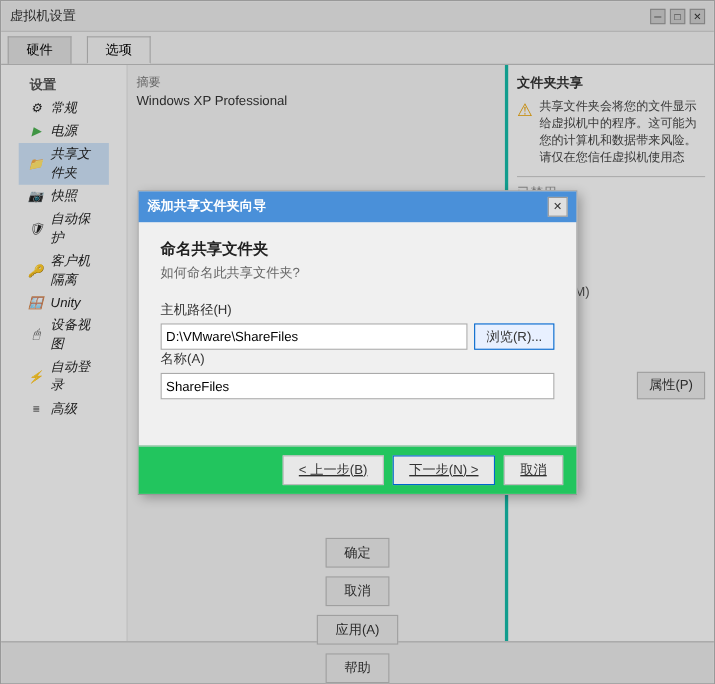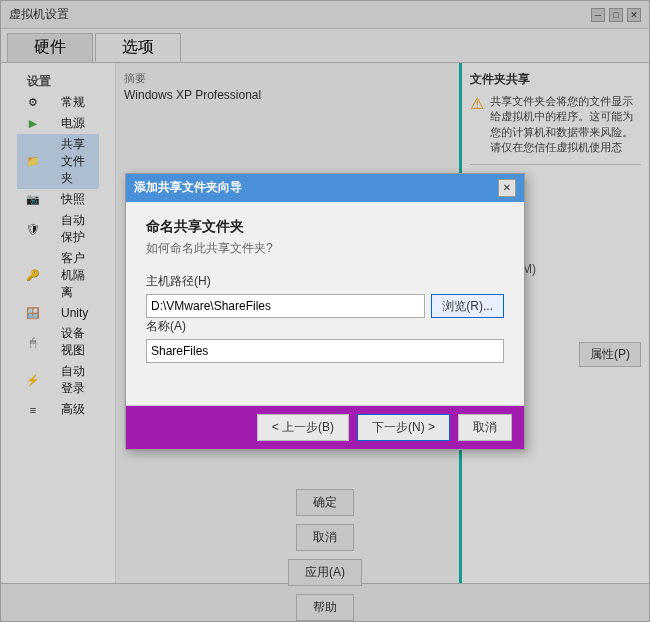--- a/index.html
+++ b/index.html
@@ -55,26 +55,26 @@
     }
 
     
     .tabs-bar {
       display: flex;
       padding: 4px 6px 0;
       background: #f0f0f0;
       border-bottom: 1px solid #bbb;
     }
     .tab {
-      padding: 3px 26px;
+      padding: 3px 16px;
       border: 1px solid #bbb;
       background: #ddd;
       cursor: pointer;
-      font-size: 16px;
-      margin-right: 2px;
+      font-size: 12px;
+      margin-right: 14px;
       border-bottom: none;
     }
     .tab.active {
       background: #f0f0f0;
       border-bottom: 1px solid #f0f0f0;
       position: relative;
       z-index: 1;
     }
 
     
@@ -98,21 +98,22 @@
       color: #555;
       font-weight: bold;
     }
     .sidebar-item {
       display: flex;
       align-items: center;
       padding: 2px 8px;
       cursor: pointer;
       font-size: 12px;
       color: #222;
-      gap: 20px;
+      gap: 5px;
+      font-style: italic;
     }
     .sidebar-item.selected {
       background: #cce0f5;
     }
     .sidebar-icon {
       width: 16px;
       height: 16px;
       display: flex;
       align-items: center;
       justify-content: center;
@@ -313,27 +314,28 @@
       border: 1px solid #0066cc;
       background: #e8f0ff;
       cursor: pointer;
       color: #333;
       white-space: nowrap;
       height: 24px;
     }
 
     .dialog-footer {
       height: 44px;
-      background: #a21caf;
+      background: #22c55e;
       border-top: 1px solid #ccc;
       display: flex;
       align-items: center;
       justify-content: flex-end;
       padding: 0 12px;
       gap: 8px;
+      text-decoration: underline;
     }
 
     .footer-btn {
       padding: 4px 14px;
       font-size: 12px;
       border: 1px solid #bbb;
       background: #e8e8e8;
       cursor: pointer;
       color: #333;
     }

